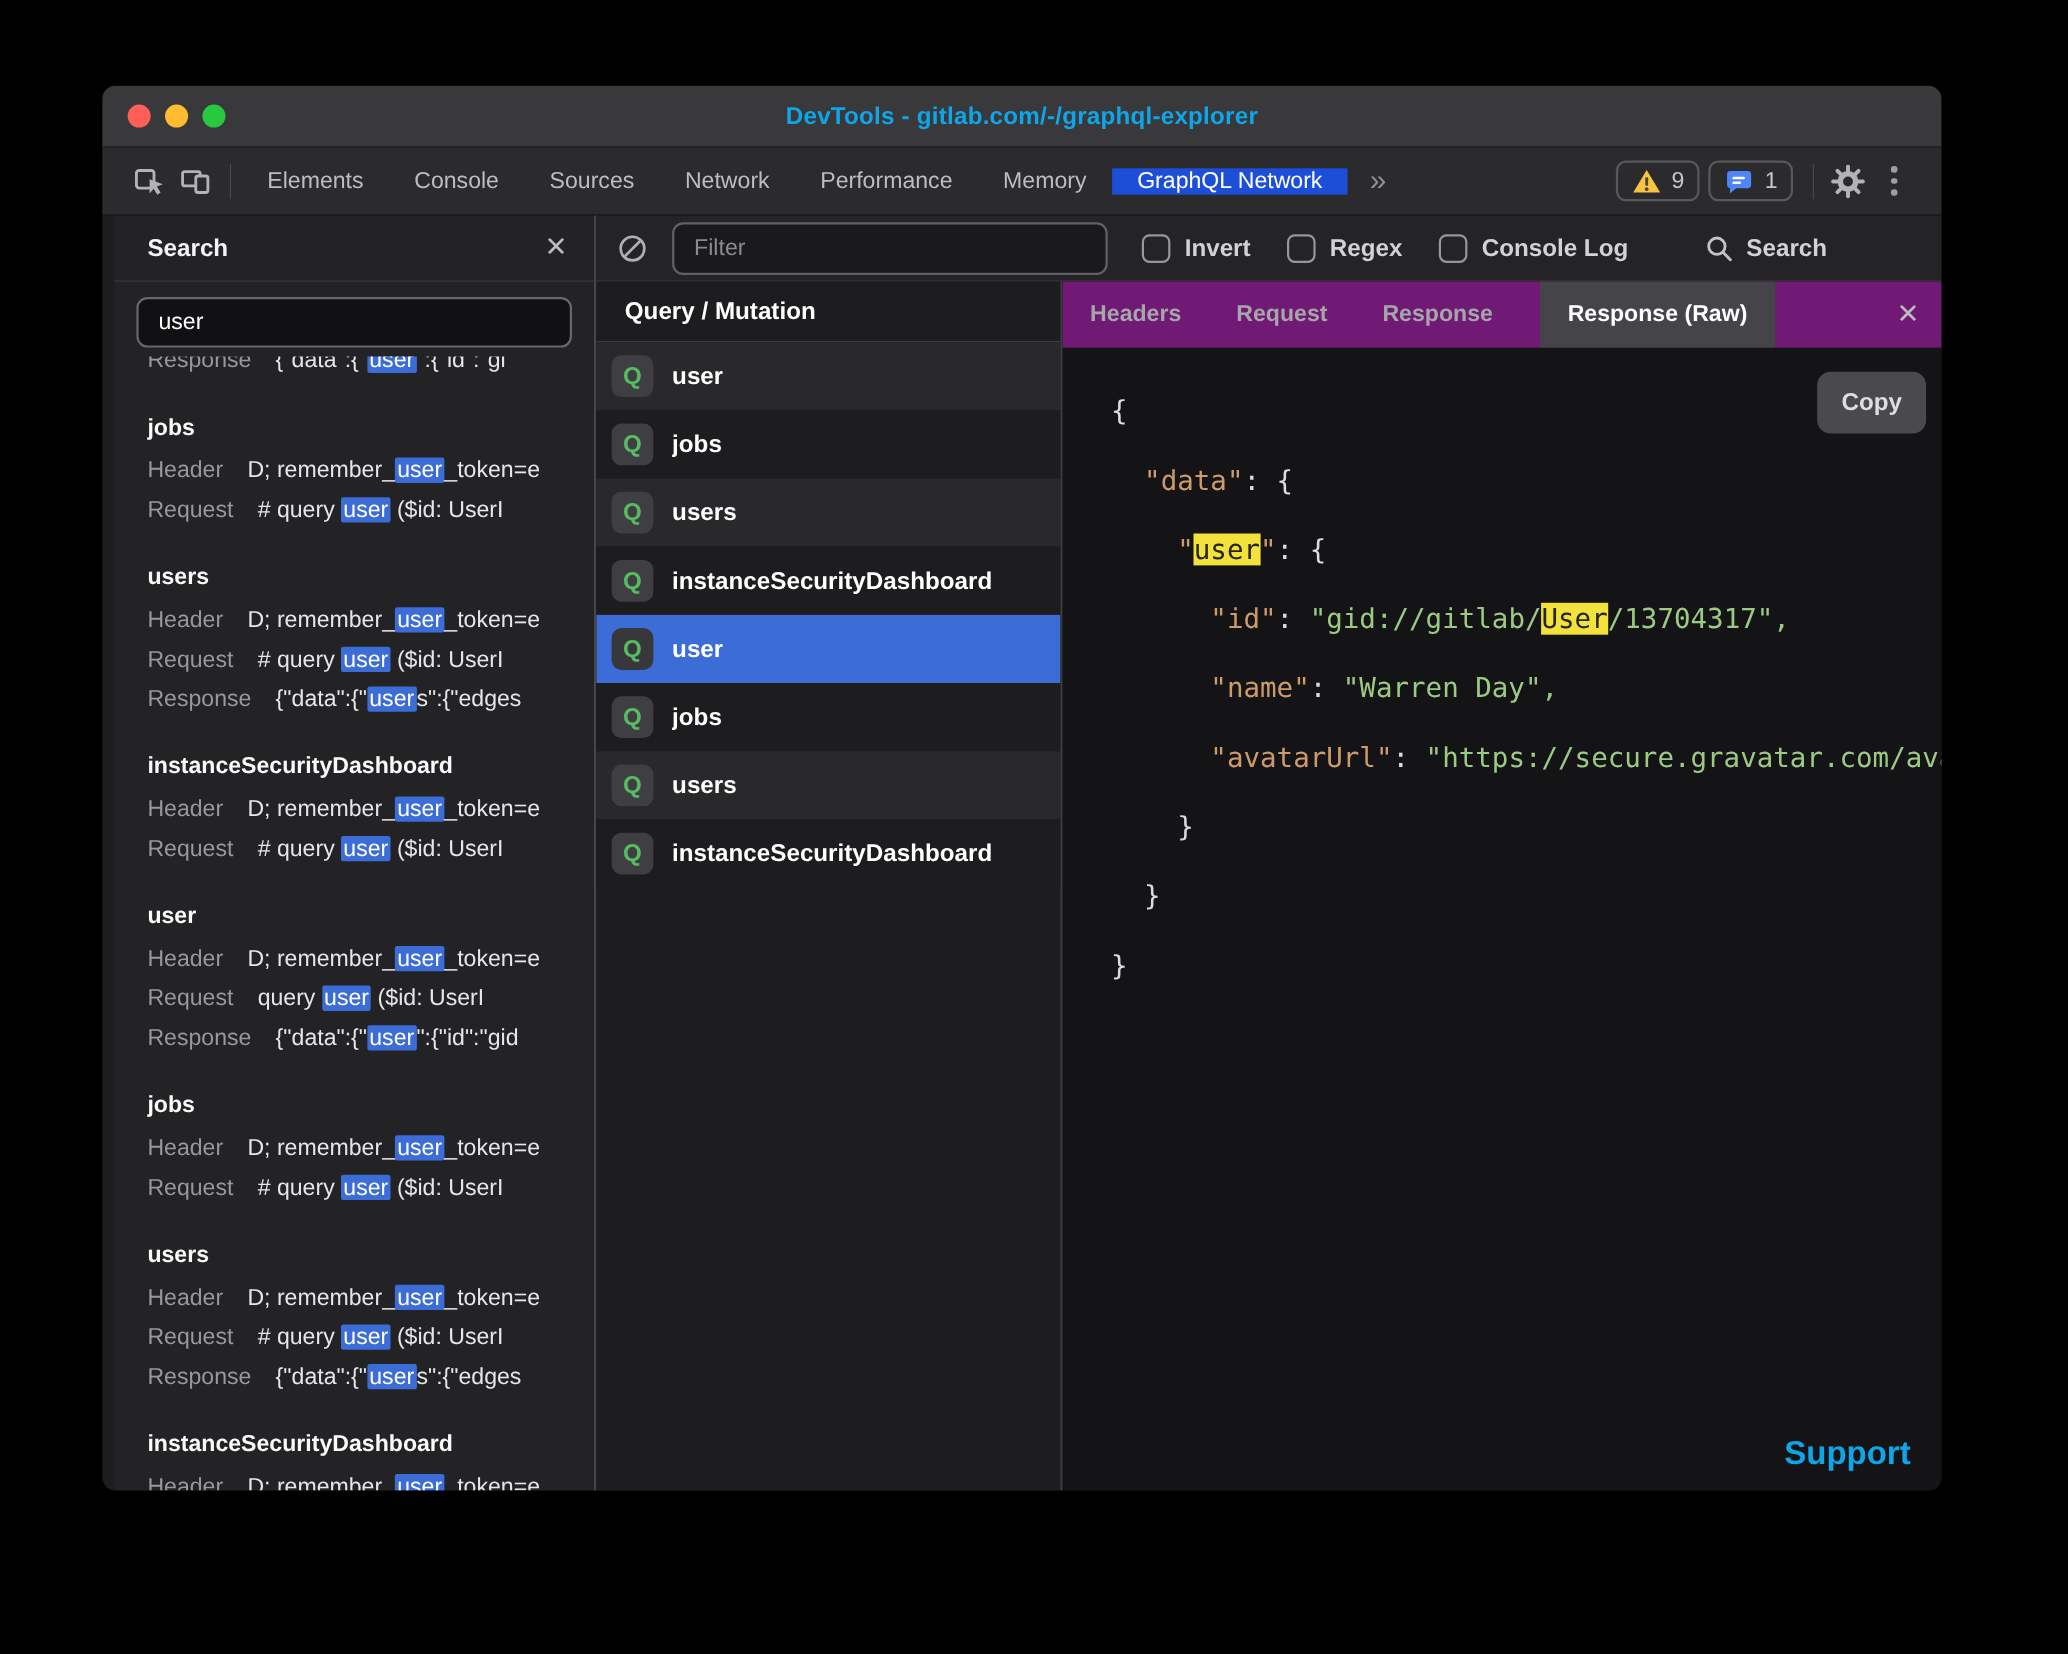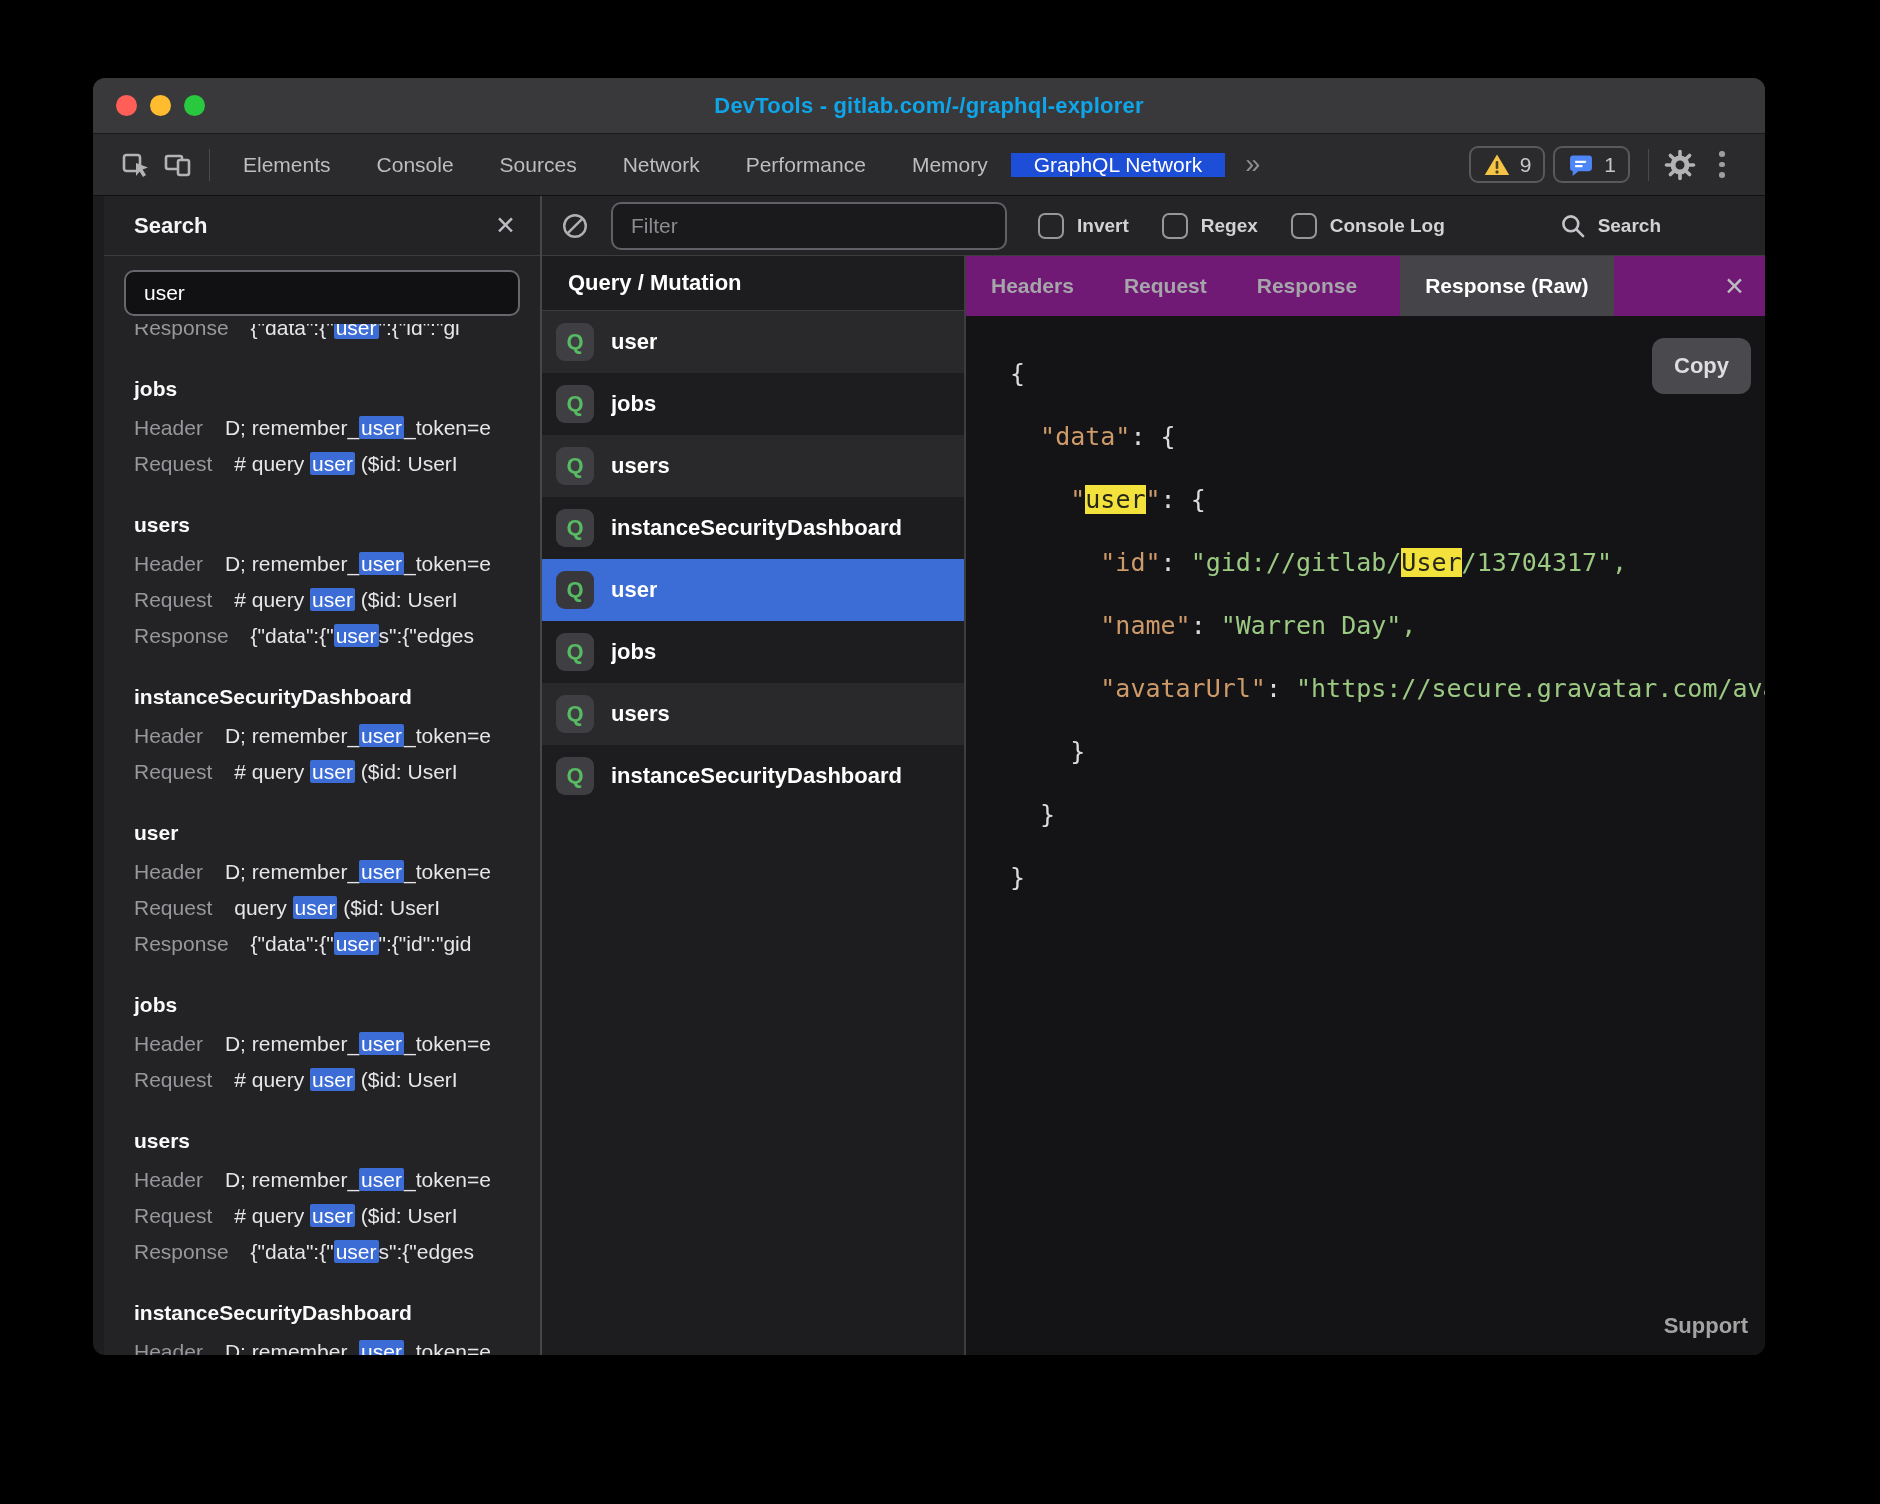--- a/index.html
+++ b/index.html
@@ -60,21 +60,21 @@
   .filter-row { height:60px; flex:0 0 auto; background:#242427; border-bottom:1px solid #3c3c3f;
                 display:flex; align-items:center; padding:0 0 0 18px; }
   .block-icon { width:30px; height:30px; color:#b0b0b3; flex:0 0 auto; }
   .filter-input { width:396px; height:48px; margin-left:21px; background:#1a1a1c; border:2px solid #606066;
                   border-radius:10px; color:#e8e8e8; font-size:21px; padding:0 18px; outline:none;
                   font-family:"Liberation Sans",sans-serif; }
   .filter-input::placeholder { color:#8b8b90; }
   .filter-checks { display:flex; align-items:center; margin-left:31px; gap:33px; }
   .f-check { display:flex; align-items:center; gap:13px; }
   .checkbox { width:26px; height:26px; border:2.5px solid #97979b; border-radius:7px; background:transparent; }
-  .check-label { color:#d2d2d5; font-size:19px; font-weight:600; white-space:nowrap; }
+  .check-label { color:#d2d2d5; font-size:22px; font-weight:600; white-space:nowrap; }
   .filter-search { display:flex; align-items:center; gap:11px; margin-left:auto; margin-right:104px; }
   .search-glyph { width:28px; height:28px; color:#c3c3c7; }
 
   .split { flex:1; display:flex; min-height:0; }
 
   
   .query-panel { width:424px; flex:0 0 auto; background:#1d1d1f; border-right:2px solid #3d3d40;
                  display:flex; flex-direction:column; min-height:0; }
   .qp-header { height:55px; flex:0 0 auto; border-bottom:1px solid #3c3c3f; display:flex; align-items:center;
                padding:0 26px; color:#fff; font-size:22px; font-weight:700; }
@@ -98,21 +98,21 @@
                 padding:26px 0 0 44px; font-family:"DejaVu Sans Mono", monospace;
                 font-size:25px; line-height:63px; color:#dcdcde; }
   .j-line { white-space:pre; overflow:hidden; }
   .j-punct { color:#dcdcde; }
   .j-key { color:#cd9a6a; }
   .j-str { color:#9cca83; }
   .j-hl  { background:#f3e23b; color:#26261a; }
   .copy-btn { position:absolute; top:22px; right:14px; height:56px; padding:0 22px; background:#49494e;
               border:none; border-radius:12px; color:#dedee0; font-size:22px; font-weight:700;
               font-family:"Liberation Sans",sans-serif; display:flex; align-items:center; }
-  .support { position:absolute; right:17px; bottom:16px; color:#a3a3a3; font-size:22px; font-weight:700; }
+  .support { position:absolute; right:28px; bottom:16px; color:#0ea5e9; font-size:30px; font-weight:700; }
 
   svg { display:block; }
 </style>
 </head>
 <body>
 
 <div class="window">
 
   <div class="titlebar">
     <div class="lights">

